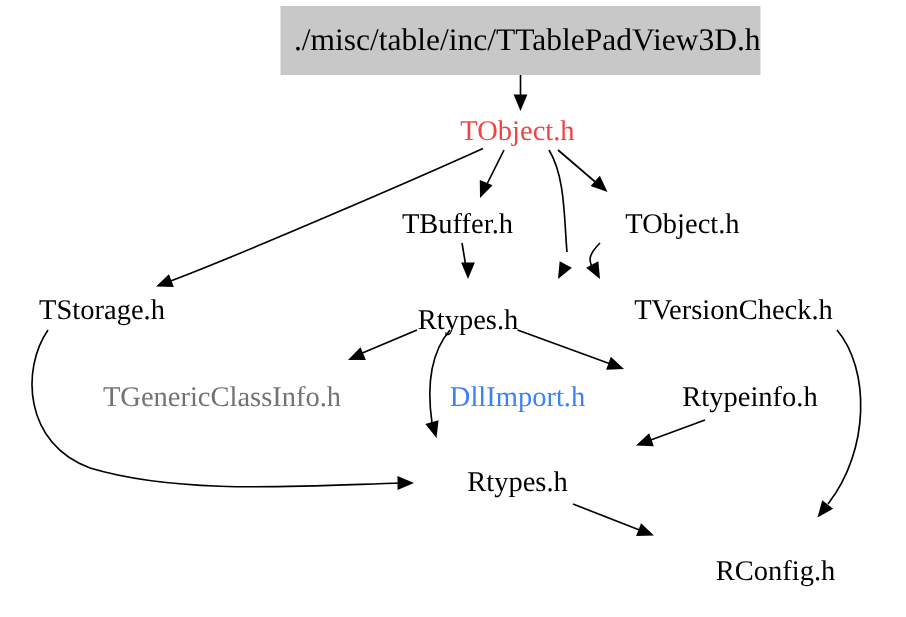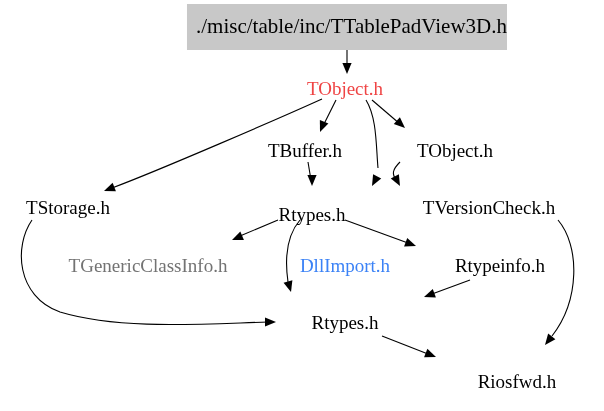--- a/index.html
+++ b/index.html
@@ -115,15 +115,15 @@
       <div class="node" style="left: 345px; top: 88px; color: #ef4444;"><span>TObject.h</span></div>
       <div class="node" style="left: 305px; top: 150px; color: rgb(0, 0, 0);"><span>TBuffer.h</span></div>
       <div class="node" style="left: 455px; top: 150px; color: rgb(0, 0, 0);"><span>TObject.h</span></div>
       <div class="node" style="left: 68px; top: 207px; color: rgb(0, 0, 0);"><span>TStorage.h</span></div>
       <div class="node" style="left: 312px; top: 214px; color: rgb(0, 0, 0);"><span>Rtypes.h</span></div>
       <div class="node" style="left: 465px; top: 207px; color: rgb(0, 0, 0); margin-left: 24px;"><span>TVersionCheck.h</span></div>
       <div class="node" style="left: 148px; top: 265px; color: #737373;"><span>TGenericClassInfo.h</span></div>
       <div class="node" style="left: 345px; top: 265px; color: #3b82f6;"><span>DllImport.h</span></div>
       <div class="node" style="left: 500px; top: 265px; color: rgb(0, 0, 0);"><span>Rtypeinfo.h</span></div>
       <div class="node" style="left: 345px; top: 322px; color: rgb(0, 0, 0);"><span>Rtypes.h</span></div>
-      <div class="node" style="left: 517px; top: 381px; color: rgb(0, 0, 0);"><span>Riosfwd.h</span></div>
+      <div class="node" style="left: 517px; top: 381px; color: rgb(0, 0, 0);"><span>RConfig.h</span></div>
     </div>
 </div>
 
 </body></html>

